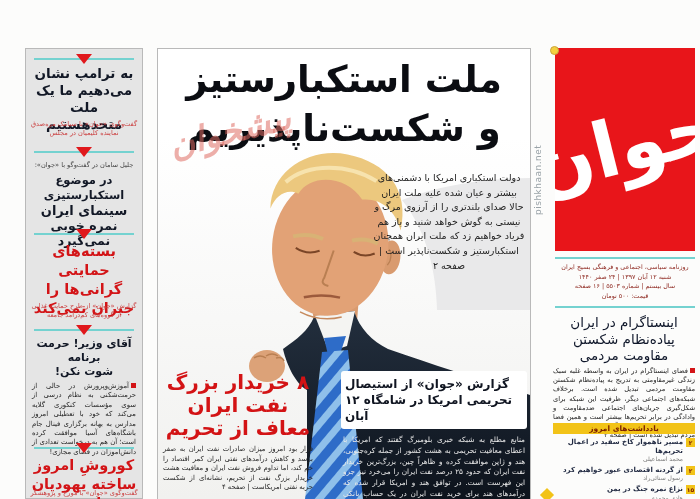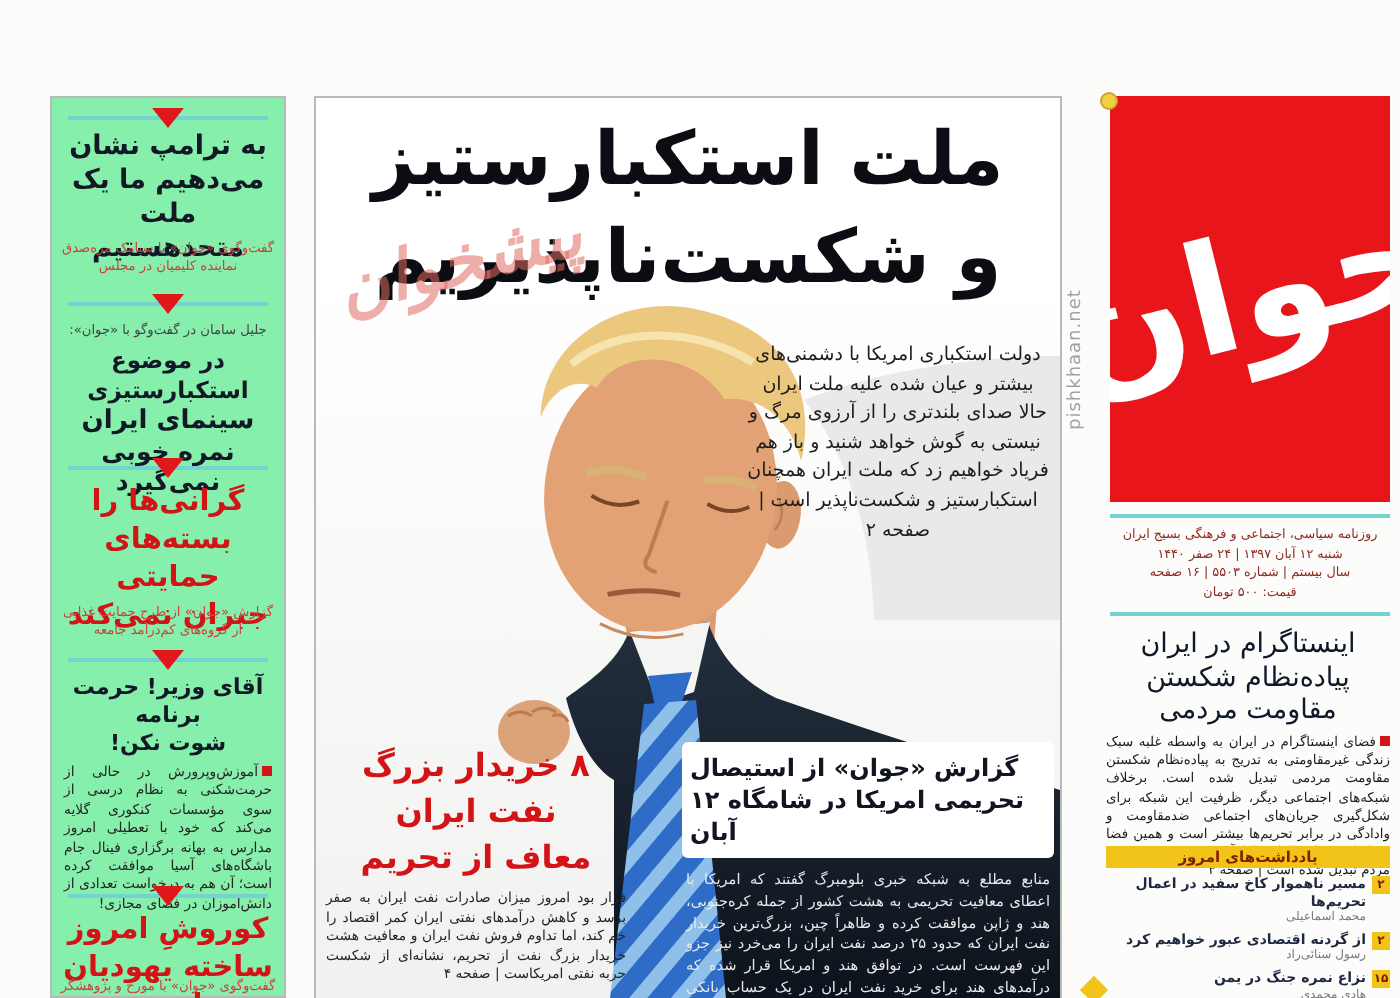--- a/index.html
+++ b/index.html
@@ -1,21 +1,21 @@
 <!DOCTYPE html>
 <html lang="fa" dir="rtl"><head>
 <meta charset="utf-8">
 <style>
   * { margin:0; padding:0; box-sizing:border-box; }
   body { background:#ffffff; font-family:"DejaVu Sans", sans-serif; }
   .page { position:relative; width:700px; height:499px; background:#fcfcfb; overflow:hidden; direction:rtl; }
 
   
   .sidebar { position:absolute; left:25px; top:48px; width:118px; height:451px;
-             background:#86efac; border:1px solid #b9b9b9; }
+             background:#e5e5e5; border:1px solid #b9b9b9; }
   .sep { position:absolute; left:6px; right:6px; height:14px; }
   .sep .line { position:absolute; left:2px; right:2px; top:6px; height:2px; background:#74d2d0; }
   .sep .tri { position:absolute; left:50%; top:2px; margin-left:-8px; width:0; height:0;
               border:8px solid transparent; border-top:10px solid #e0181c; }
   .sb-h   { position:absolute; left:3px; right:3px; text-align:center; font-weight:bold;
             color:#121826; font-size:13.5px; line-height:17px; }
   .sb-h2  { font-size:11.5px; line-height:15px; }
   .sb-h4  { font-size:11px; line-height:14px; }
   .sb-red { color:#d31417; }
   .sb-sub { position:absolute; left:4px; right:4px; text-align:center; color:#cb4040;
@@ -30,21 +30,21 @@
   .main { position:absolute; left:157px; top:48px; width:374px; height:451px;
           background:#fff; border:1px solid #b9b9b9; }
   .main-headline { position:relative; margin-top:6px; text-align:center; font-weight:bold;
                    color:#0b0d12; font-size:37px; line-height:49px; letter-spacing:-1px; z-index:3; }
   .wm-pink { position:absolute; left:10px; top:62px; z-index:4; color:rgba(222,108,98,.55);
              font-size:34px; font-weight:bold; transform:rotate(-14deg); font-style:italic; }
   .lead { position:absolute; right:5px; top:122px; width:152px; z-index:3; text-align:center;
           font-size:9.5px; line-height:14.6px; color:#1d1d1d; }
   .photo { position:absolute; left:0; top:89px; width:372px; height:361px; z-index:1; }
   .oil { position:absolute; left:5px; top:322px; width:150px; z-index:3; }
-  .oil-h { text-align:center; font-weight:bold; color:#d31315; font-size:16px; line-height:23px; }
+  .oil-h { text-align:center; font-weight:bold; color:#d31315; font-size:20px; line-height:23px; }
   .oil-p { margin-top:5px; font-size:6.9px; line-height:9.6px; color:#232323; text-align:justify; }
   .report { position:absolute; left:183px; top:322px; width:186px; z-index:3; }
   .report-t { background:#ffffff; border-radius:3px; padding:5px 4px; text-align:left;
               font-weight:bold; color:#101521; font-size:12px; line-height:16px; }
   .report-p { margin-top:6px; padding:0 2px; font-size:7.3px; line-height:10.8px;
               color:#e9e9e9; text-align:justify; }
 
   
   .rightcol { position:absolute; left:545px; top:48px; width:150px; height:451px; }
   .logo { position:absolute; left:10px; top:0; width:140px; height:203px; background:#e8151a;
@@ -105,22 +105,22 @@
       <div style="font-size:13px">سینمای ایران</div>
       <div style="font-size:12.5px">نمره خوبی نمی‌گیرد</div>
     </div>
 
     <div class="sep" style="top:178px">
         <div class="line"></div>
         <div class="tri"></div>
       </div>
 
     <div class="sb-h sb-red" style="top:193px;font-size:14.5px;line-height:19px">
+      <div>بسته‌های حمایتی</div>
       <div>گرانی‌ها را</div>
-      <div>بسته‌های حمایتی</div>
       <div>جبران نمی‌کند</div>
     </div>
     <div class="sb-sub" style="top:253px">گزارش «جوان» از طرح حمایت غذایی از گروه‌های کم‌درآمد جامعه</div>
 
     <div class="sep" style="top:274px">
         <div class="line"></div>
         <div class="tri"></div>
       </div>
 
     <div class="sb-h sb-h4" style="top:288px">

